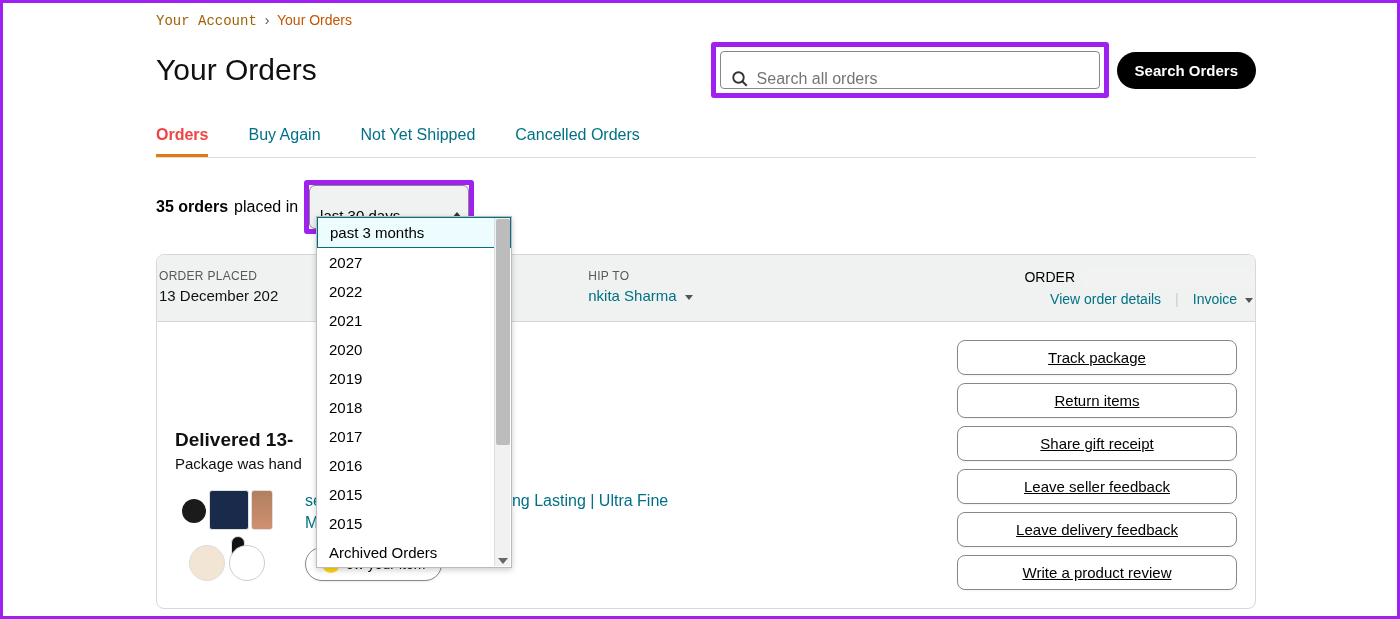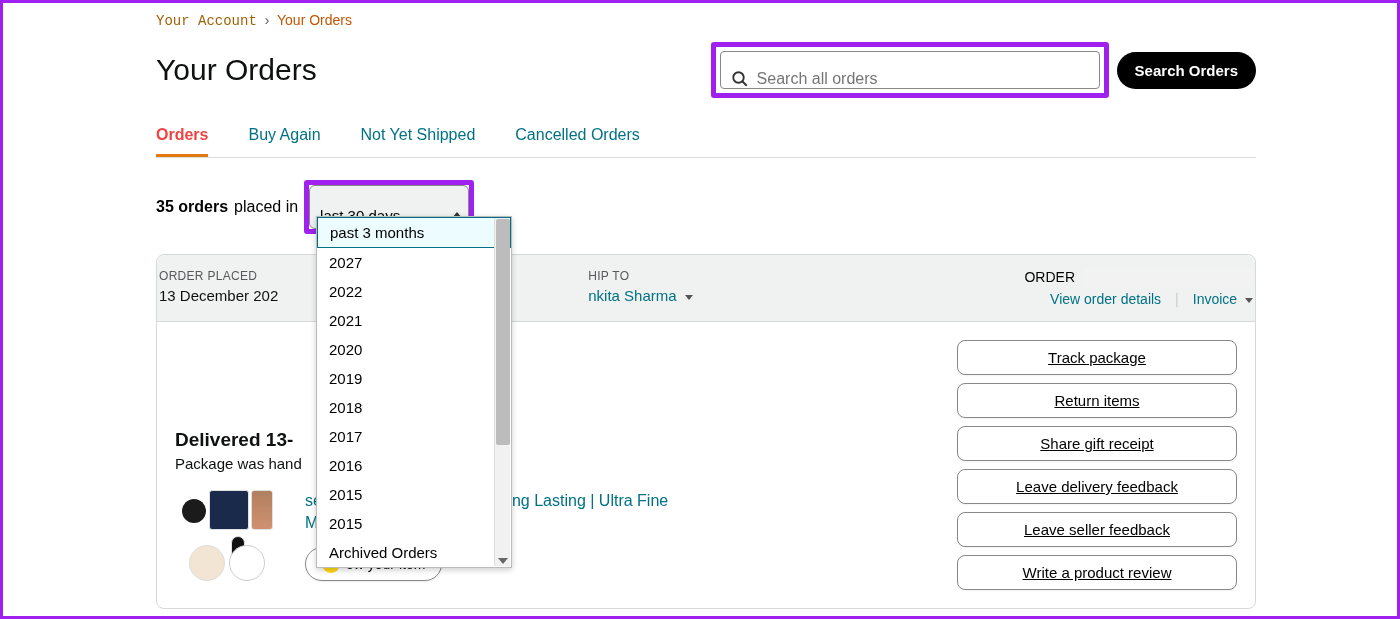--- a/index.html
+++ b/index.html
@@ -186,21 +186,21 @@
                 <span class="face"></span>
                 <span>ew your item</span>
               </button>
             </div>
           </div>
         </div>
         <div class="ob-right">
           <div class="action-btn">Track package</div>
           <div class="action-btn">Return items</div>
           <div class="action-btn">Share gift receipt</div>
+          <div class="action-btn">Leave seller feedback</div>
           <div class="action-btn">Leave delivery feedback</div>
-          <div class="action-btn">Leave seller feedback</div>
           <div class="action-btn">Write a product review</div>
         </div>
       </div>
     </div>
 
   </div>
 </div>
 
 </body></html>

